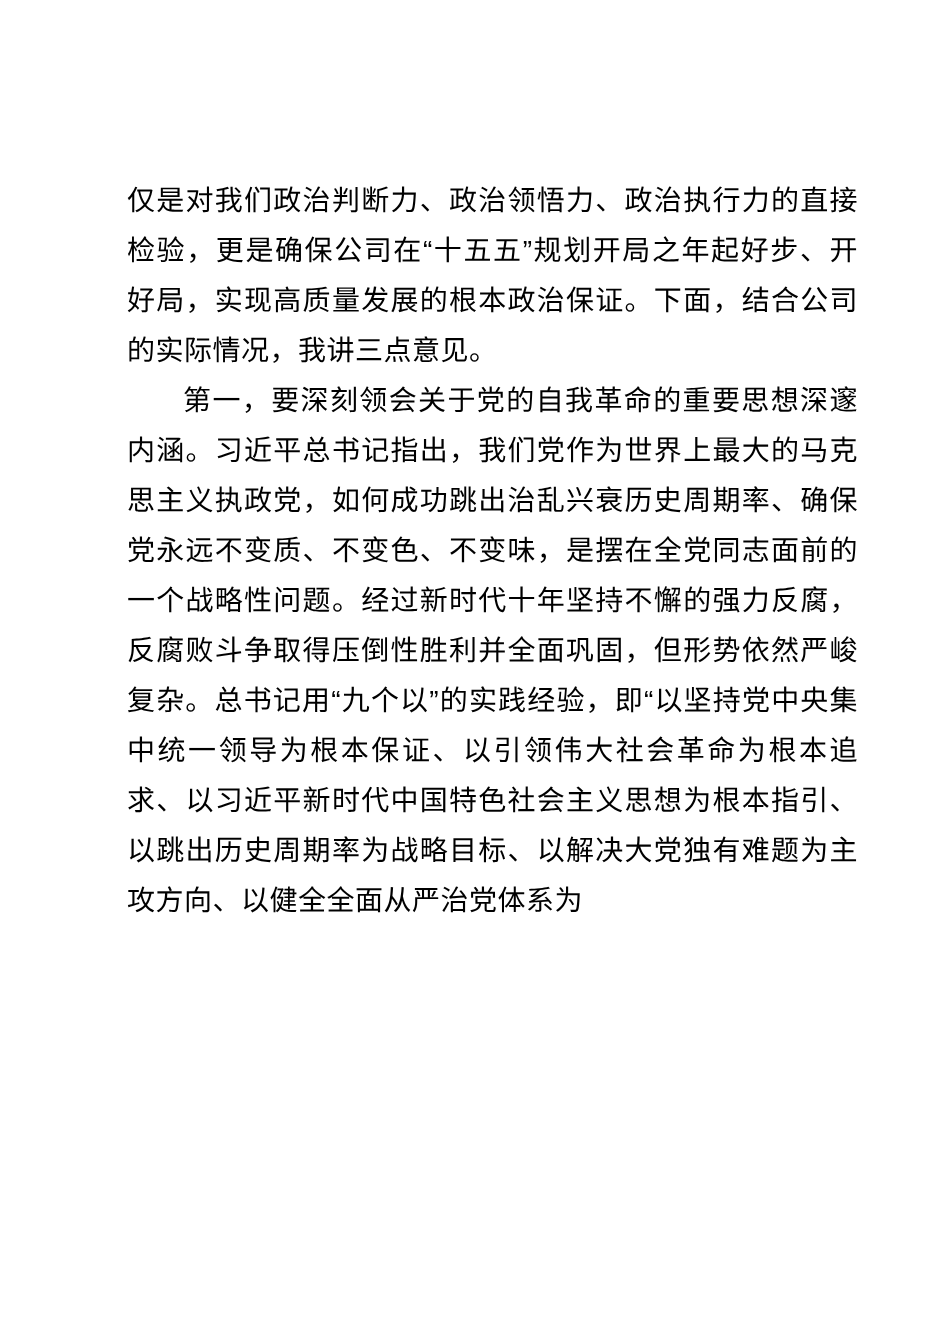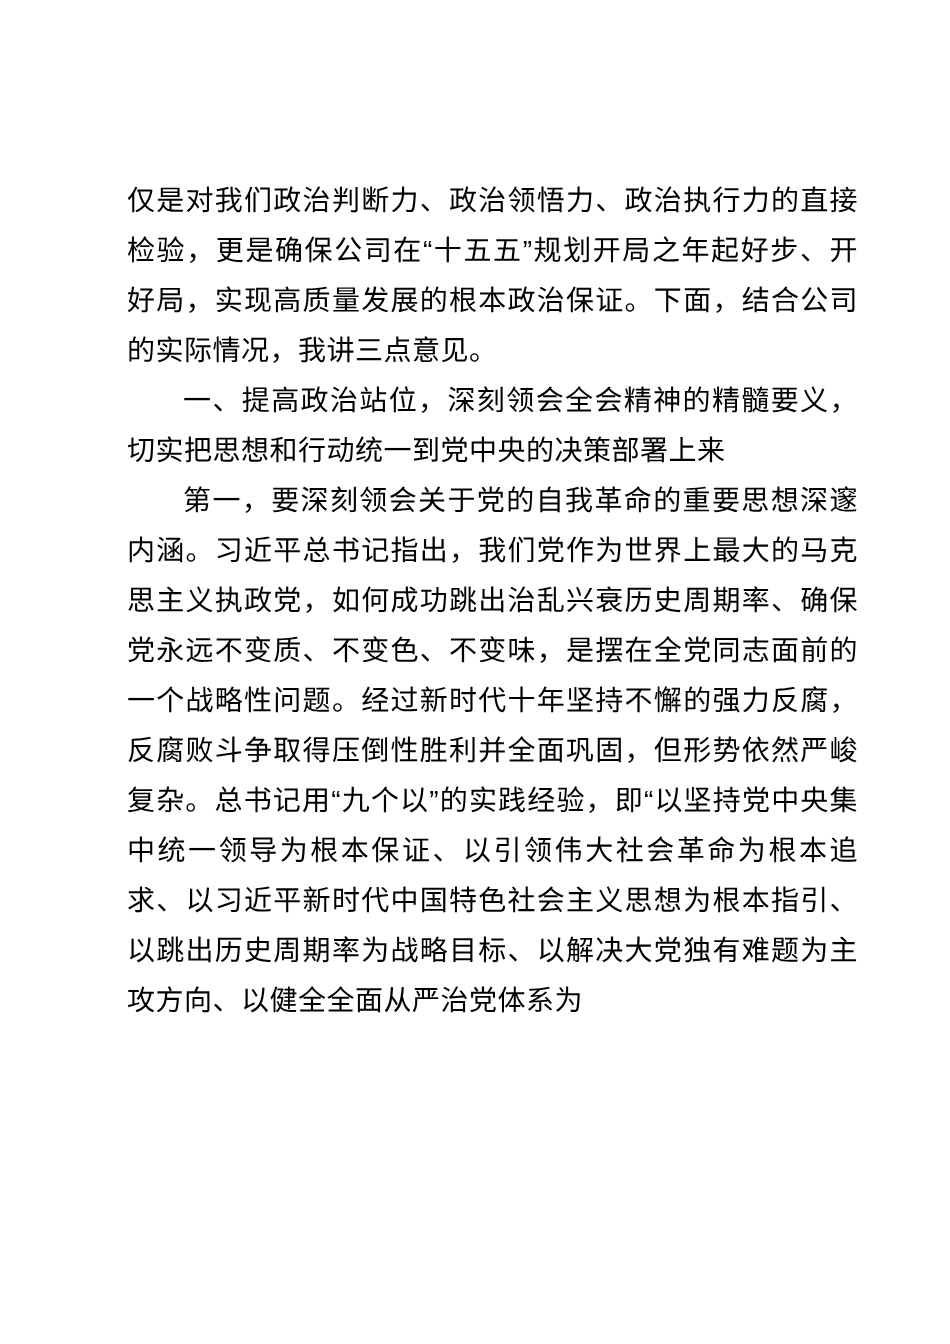--- a/index.html
+++ b/index.html
@@ -39,16 +39,15 @@
   .text-block p.heading {
     font-weight: 400;
   }
 </style>
 </head>
 <body>
 
 <div class="page">
   <div class="text-block">
     <p>仅是对我们政治判断力、政治领悟力、政治执行力的直接检验，更是确保公司在“十五五”规划开局之年起好步、开好局，实现高质量发展的根本政治保证。下面，结合公司的实际情况，我讲三点意见。</p>
-    <p class="indent heading">一、提高政治站位，深刻领会全会精神的精髓要义，切实把思想和行动统一到党中央的决策部署上来</p>
     <p class="indent">第一，要深刻领会关于党的自我革命的重要思想深邃内涵。习近平总书记指出，我们党作为世界上最大的马克思主义执政党，如何成功跳出治乱兴衰历史周期率、确保党永远不变质、不变色、不变味，是摆在全党同志面前的一个战略性问题。经过新时代十年坚持不懈的强力反腐，反腐败斗争取得压倒性胜利并全面巩固，但形势依然严峻复杂。总书记用“九个以”的实践经验，即“以坚持党中央集中统一领导为根本保证、以引领伟大社会革命为根本追求、以习近平新时代中国特色社会主义思想为根本指引、以跳出历史周期率为战略目标、以解决大党独有难题为主攻方向、以健全全面从严治党体系为</p>
   </div>
 </div>
 
 </body></html>

